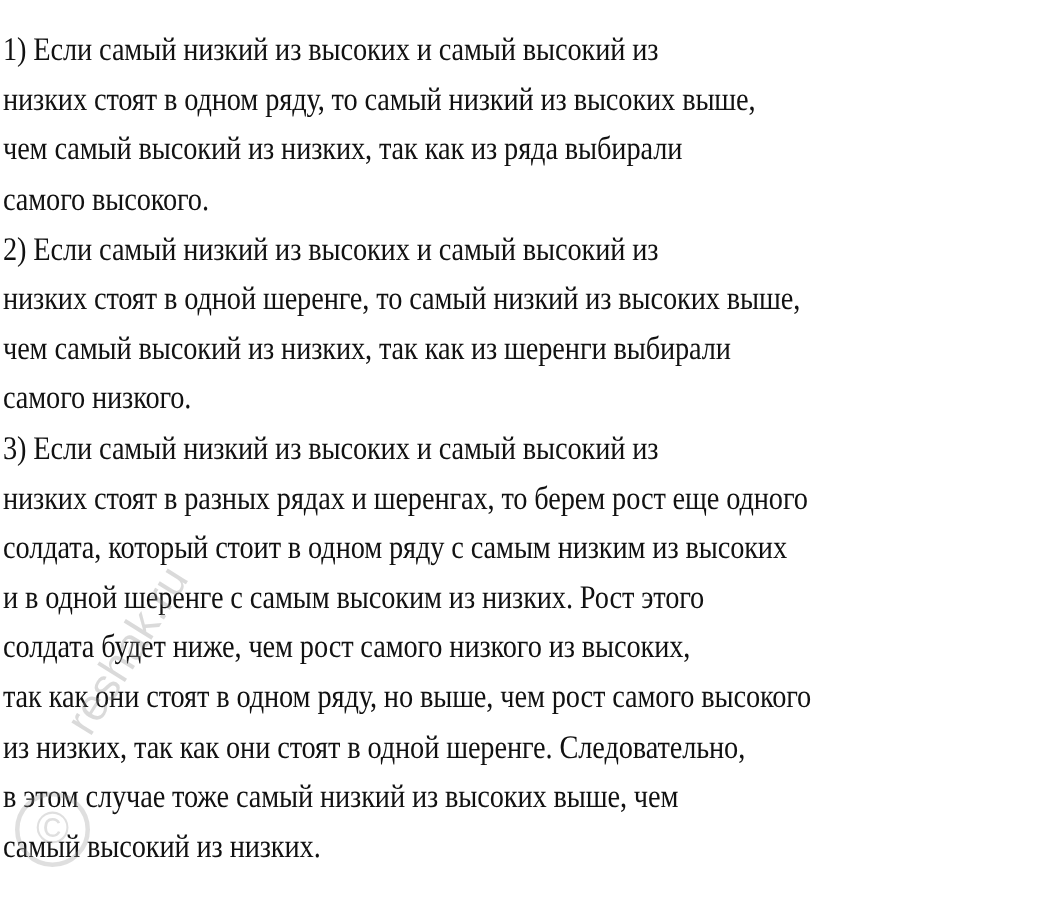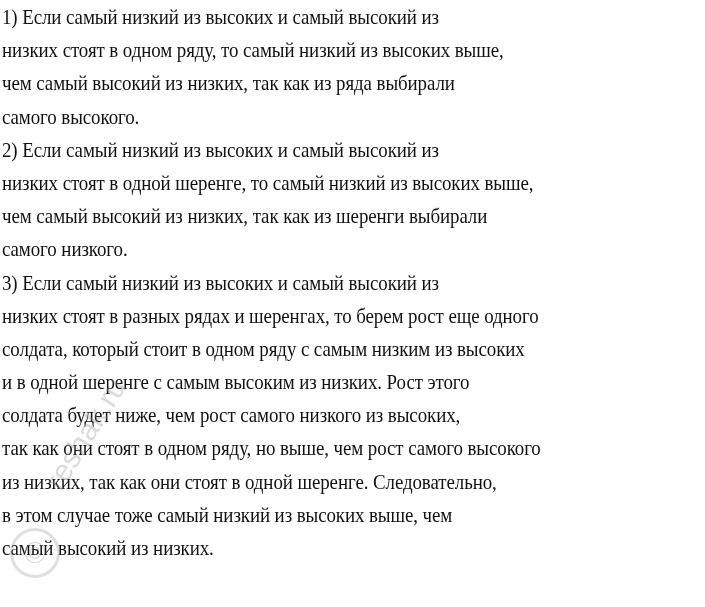--- a/index.html
+++ b/index.html
@@ -1,17 +1,17 @@
 <!DOCTYPE html>
 <html><head>
 <meta charset="utf-8">
 <style>
   html, body { margin:0; padding:0; background:#ffffff; }
   body { width:705px; height:607px; overflow:hidden; position:relative; }
-  .doc { position:absolute; left:2px; top:0; width:703px; }
+  .doc { position:absolute; left:2px; top:16px; width:703px; }
   .line {
     font-family: "Liberation Serif", serif;
     font-size: 22px;
     color: #111111;
     height: 33.2px;
     line-height: 33.2px;
     white-space: nowrap;
     transform: scaleX(0.86);
     transform-origin: left center;
     letter-spacing: -0.1px;

